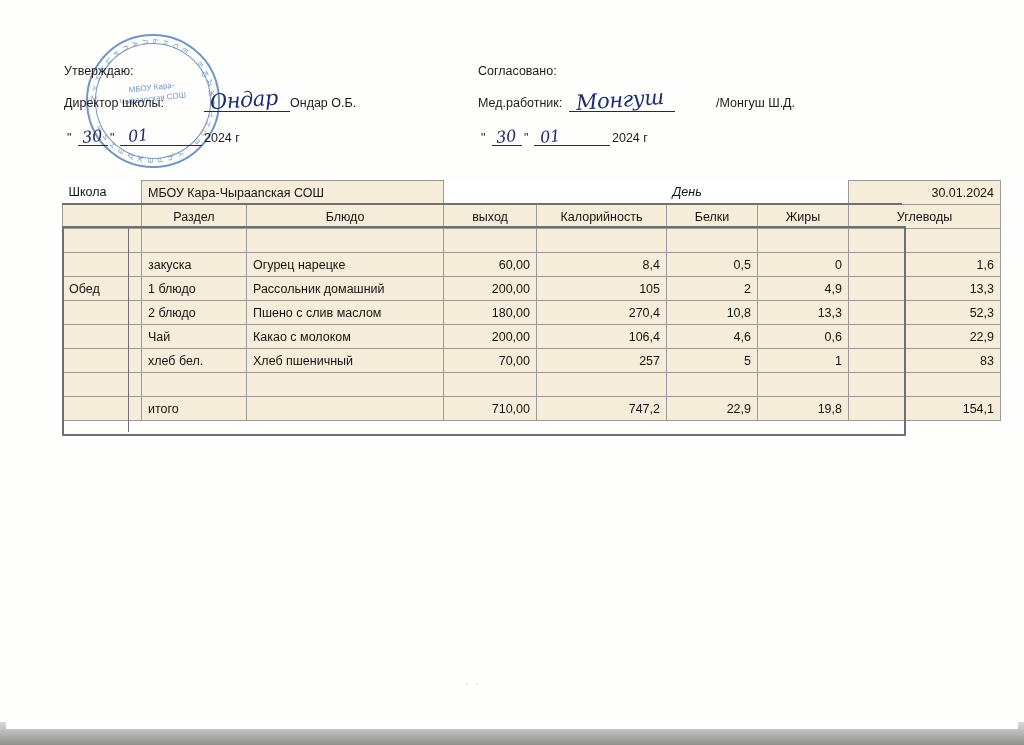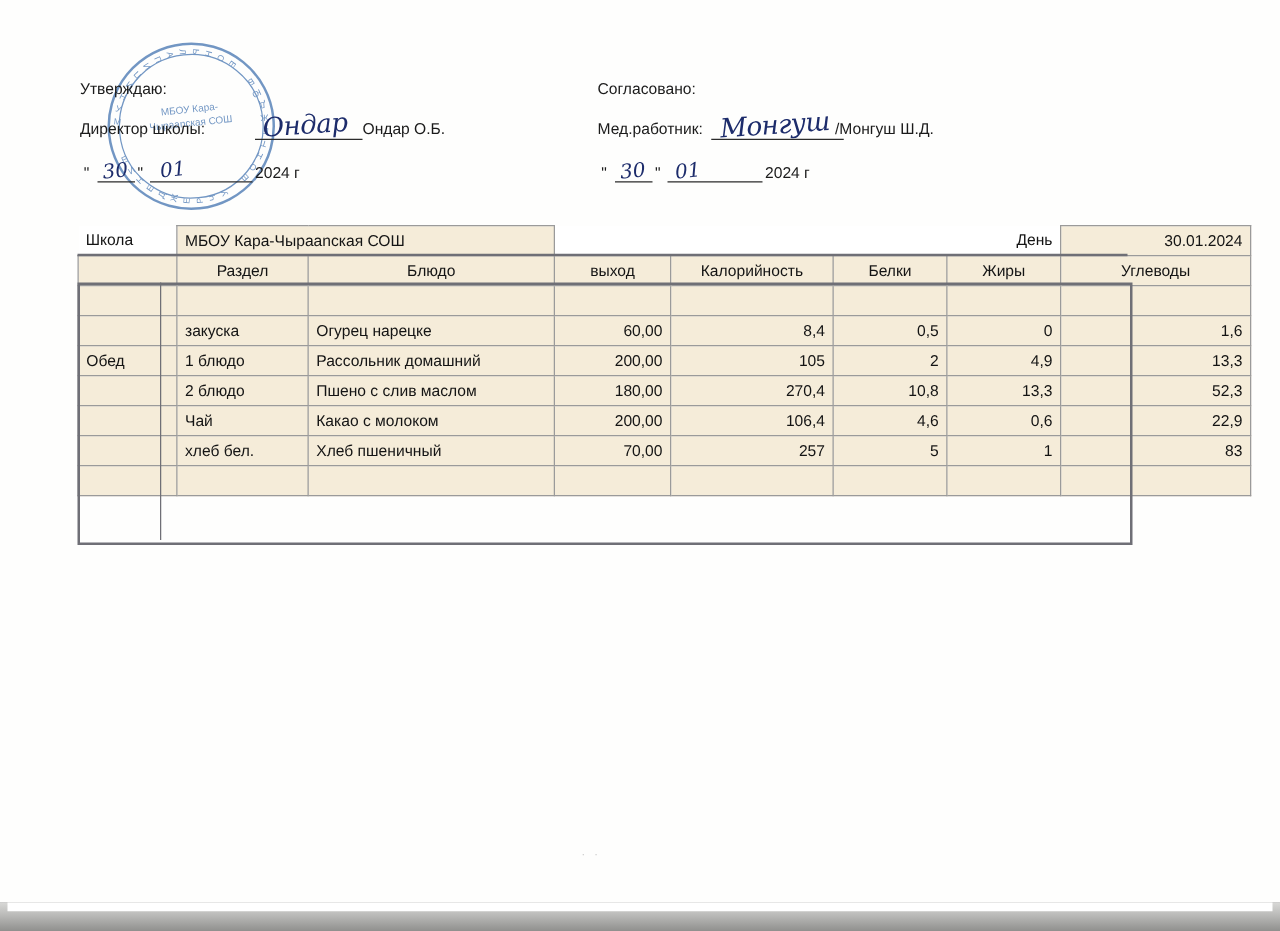--- a/index.html
+++ b/index.html
@@ -48,21 +48,21 @@
   }
   .hdr-approve { left: 64px; top: 64px; }
   .hdr-dir { left: 64px; top: 96px; }
   .hdr-dir-name { left: 290px; top: 96px; }
   .hdr-date-q1 { left: 67px; top: 131px; }
   .hdr-date-q2 { left: 110px; top: 131px; }
   .hdr-date-year { left: 204px; top: 131px; }
 
   .hdr-agreed { left: 478px; top: 64px; }
   .hdr-med { left: 478px; top: 96px; }
-  .hdr-med-name { left: 668px; top: 96px; }
+  .hdr-med-name { left: 716px; top: 96px; }
   .hdr-date2-q1 { left: 481px; top: 131px; }
   .hdr-date2-q2 { left: 524px; top: 131px; }
   .hdr-date2-year { left: 612px; top: 131px; }
 
   .underline-short {
     position: absolute;
     border-bottom: 1px solid #2b2b2b;
   }
   .ul-dir { left: 204px; top: 111px; width: 86px; }
   .ul-date1a { left: 78px; top: 145px; width: 30px; }
@@ -163,21 +163,21 @@
     height: 23px;
     padding: 0 6px;
     background: #f5ecd9;
     vertical-align: middle;
     white-space: nowrap;
   }
   td.noborder { border: none; background: #ffffff; }
   .c-school-lbl { width: 66px; background: #ffffff !important; border: none !important; text-align: left; }
   .c-name { width: 276px; }
   .c-blank { width: 80px; background: #ffffff !important; border: none !important; }
-  .c-day-lbl { width: 125px; background: #ffffff !important; border: none !important; text-align: right; }
+  .c-day-lbl { width: 125px; background: #ffffff !important; border: none !important; text-align: left; font-style: italic; }
   .c-date { width: 139px; text-align: right; }
 
   .c-col0 { width: 66px; }
   .c-col1 { width: 92px; }
   .c-col2 { width: 184px; }
   .c-col3 { width: 80px; text-align: right; }
   .c-col4 { width: 117px; text-align: right; }
   .c-col5 { width: 78px; text-align: right; }
   .c-col6 { width: 78px; text-align: right; }
   .c-col7 { width: 139px; text-align: right; }
@@ -375,20 +375,30 @@
       <tr>
         <td class="c-col0 noborder"></td>
         <td class="c-col1"></td>
         <td class="c-col2"></td>
         <td class="c-col3"></td>
         <td class="c-col4"></td>
         <td class="c-col5"></td>
         <td class="c-col6"></td>
         <td class="c-col7"></td>
       </tr>
+      <tr>
+        <td class="c-col0 noborder"></td>
+        <td class="c-col1">итого</td>
+        <td class="c-col2"></td>
+        <td class="c-col3">710,00</td>
+        <td class="c-col4">747,2</td>
+        <td class="c-col5">22,9</td>
+        <td class="c-col6">19,8</td>
+        <td class="c-col7">154,1</td>
+      </tr>
     </tbody>
       </table>
   </div>
 
   <div class="hdr-row-top"></div>
   <div class="outer-box"></div>
   <div class="left-col-line"></div>
 
   <div class="faint-mark">· ·</div>
 </div>

